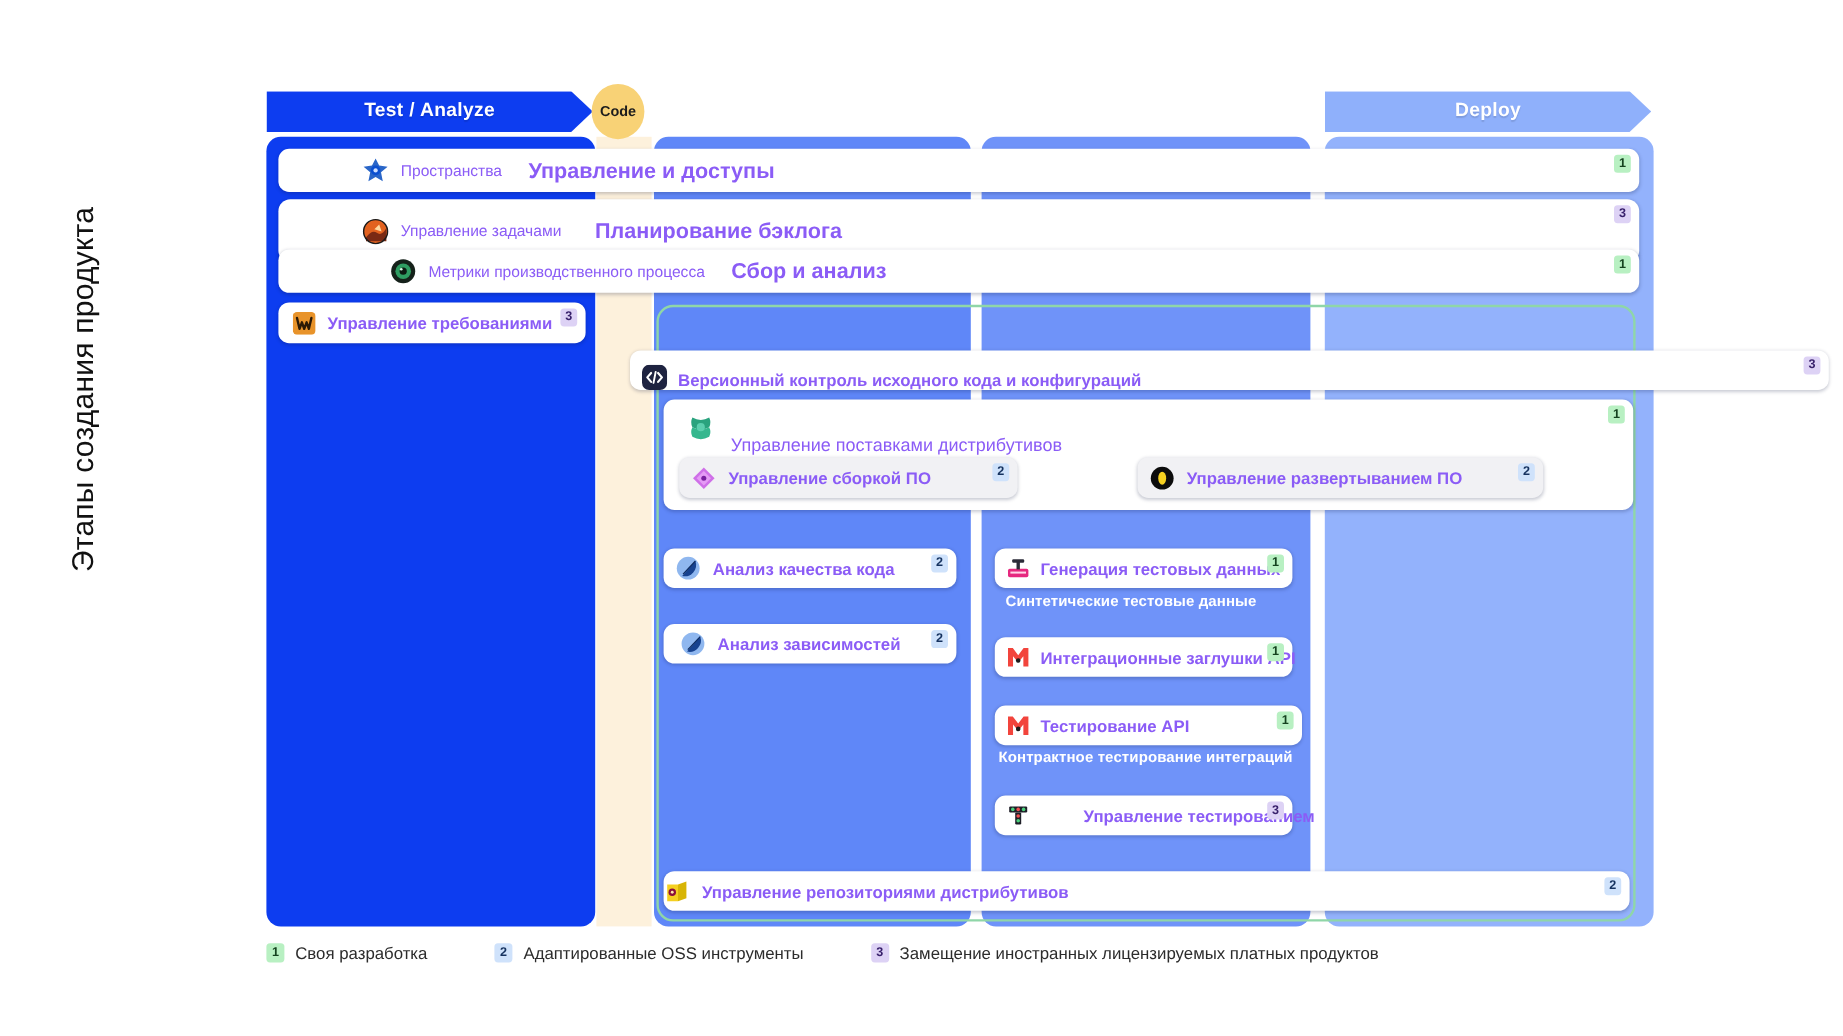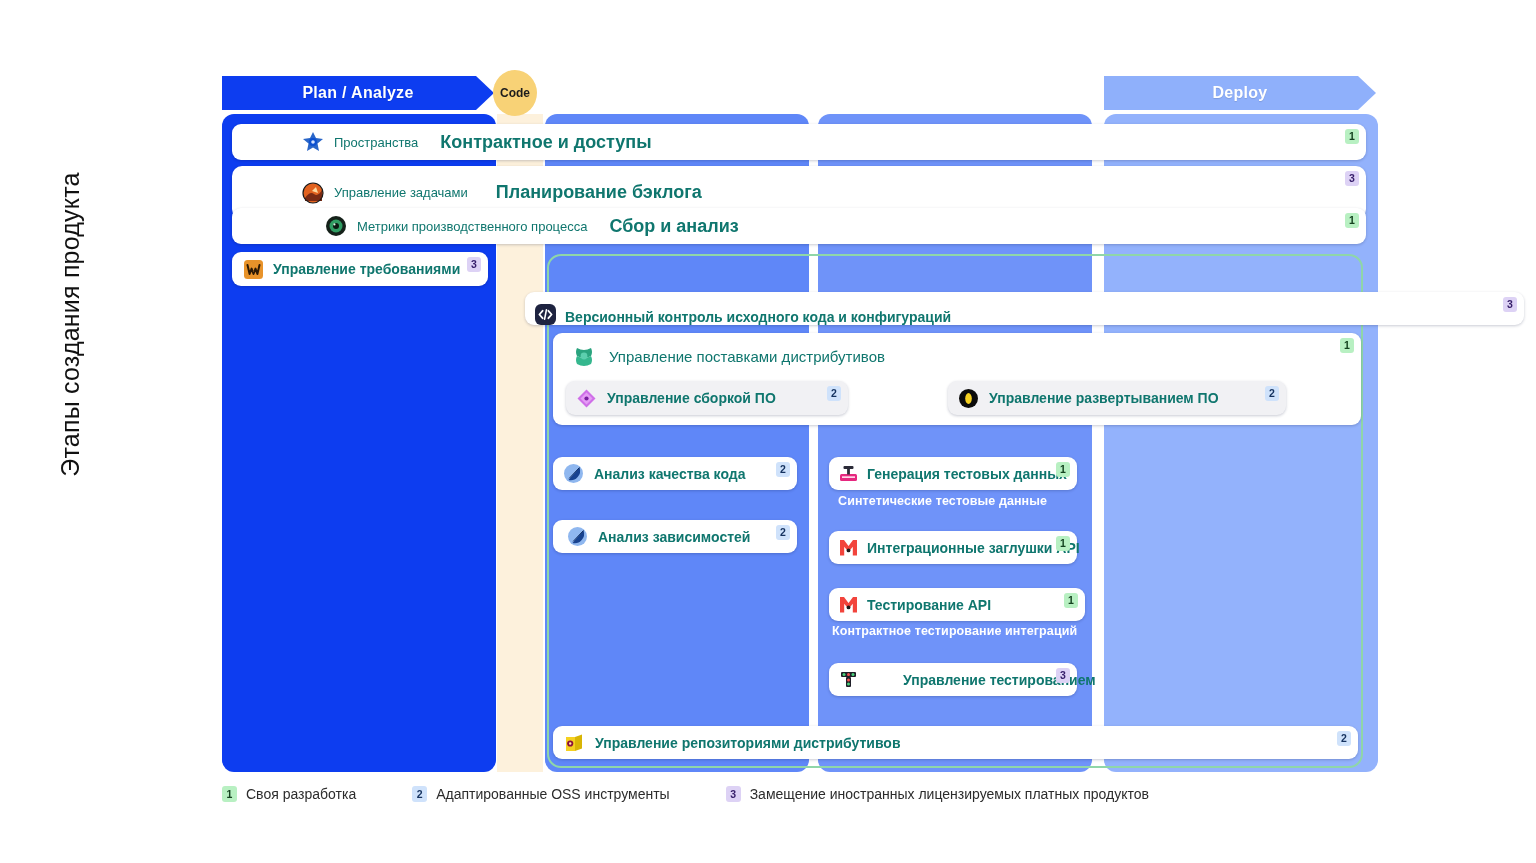--- a/index.html
+++ b/index.html
@@ -75,21 +75,21 @@
   }
 
   
   .card{
     position:absolute;background:#ffffff;border-radius:9px;
     box-shadow:0 1px 3px rgba(10,20,60,.22);
     display:flex;align-items:center;
     box-sizing:border-box;
   }
   .card .ico{flex:0 0 auto;display:flex;align-items:center;justify-content:center;}
-  .card .lbl{font-size:13px;color:#0f766e;white-space:nowrap;}
+  .card .lbl{font-size:13px;color:#8b5cf6;white-space:nowrap;}
   .lbl.reg{font-weight:normal;}
   .lbl.big{font-size:18px;font-weight:bold;}
   .lbl.mid{font-size:14px;font-weight:bold;}
 
   .badge{
     position:absolute;top:5px;right:7px;
     width:14px;height:15px;border-radius:3px;
     font-size:10.5px;font-weight:bold;
     display:flex;align-items:center;justify-content:center;
     line-height:1;
@@ -123,41 +123,41 @@
 
   <div class="axis-caption">Этапы создания продукта</div>
 
   <div class="col col-plan"></div>
   <div class="col col-code"></div>
   <div class="col col-build"></div>
   <div class="col col-test"></div>
   <div class="col col-deploy"></div>
 
   <div class="phase ph-plan">
-    <span class="inner">Plan / Analyze</span>
+    <span class="inner">Test / Analyze</span>
   </div>
   <div class="phase ph-deploy">
     <span class="inner">Deploy</span>
   </div>
   <div class="code-chip">
     <span>Code</span>
   </div>
 
   <div class="cicd-group"></div>
 
   <div class="card" style="left:232px;top:124px;width:1134px;height:36px;padding-left:70px;">
     <span class="ico">
       <svg width="22" height="22" viewBox="0 0 22 22">
         <path d="M11 1 L14 7 L21 8 L15.5 12.5 L17 20 L11 16.5 L5 20 L6.5 12.5 L1 8 L8 7 Z" fill="#2a66c8"></path>
         <circle cx="11" cy="11" r="4" fill="#0b4fd0"></circle>
         <circle cx="11" cy="11" r="1.8" fill="#cfe0ff"></circle>
       </svg>
     </span>
     <span class="lbl reg" style="margin-left:10px;">Пространства</span>
-    <span class="lbl big" style="margin-left:22px;">Контрактное и доступы</span>
+    <span class="lbl big" style="margin-left:22px;">Управление и доступы</span>
     <span class="badge b1">1</span>
   </div>
 
   <div class="card" style="left:232px;top:166px;width:1134px;height:53px;padding-left:70px;border-radius:10px;">
     <span class="ico">
       <svg width="22" height="22" viewBox="0 0 22 22">
         <circle cx="11" cy="11" r="10" fill="#e2621f"></circle>
         <path d="M3 16 Q8 9 12 12 Q16 15 20 8 L20 19 L3 19 Z" fill="#7a2a14"></path>
         <path d="M14 5 L16 11 L10 9 Z" fill="#ffd9a0"></path>
         <circle cx="11" cy="11" r="10" fill="none" stroke="#1a1a1a" stroke-width="1.2"></circle>
@@ -207,21 +207,21 @@
   </div>
 
   <div class="card" style="left:553px;top:333px;width:808px;height:92px;align-items:flex-start;padding:0;">
     <span class="ico" style="margin-left:18px;margin-top:10px;">
       <svg width="26" height="26" viewBox="0 0 26 26">
         <path d="M6 5 Q13 9 20 5 Q22 9 20 13 Q13 17 6 13 Q4 9 6 5 Z" fill="#2aa37e"></path>
         <path d="M6 13 Q13 17 20 13 Q22 17 20 21 Q13 25 6 21 Q4 17 6 13 Z" fill="#35b78e"></path>
         <circle cx="13" cy="13" r="3.4" fill="#5ccfae"></circle>
       </svg>
     </span>
-    <span class="lbl" style="font-size:15px;margin-left:12px;margin-top:15px;">Управление поставками дистрибутивов</span>
+    <span class="lbl" style="font-size:15px;margin-left:12px;margin-top:30px;">Управление поставками дистрибутивов</span>
     <span class="badge b1">1</span>
   </div>
 
   <div class="card" style="left:566px;top:381px;width:282px;height:34px;padding-left:10px;background:#f1f1f4;">
     <span class="ico">
       <svg width="21" height="21" viewBox="0 0 21 21">
         <path d="M10.5 1.5 L19.5 10.5 L10.5 19.5 L1.5 10.5 Z" fill="#cf6fe8"></path>
         <path d="M10.5 4.5 L16.5 10.5 L10.5 16.5 L4.5 10.5 Z" fill="#e59bf5"></path>
         <circle cx="10.5" cy="10.5" r="2.1" fill="#7a1ea0"></circle>
       </svg>
@@ -311,21 +311,21 @@
         <circle cx="10.5" cy="5.5" r="1.5" fill="#f25050"></circle>
         <circle cx="15" cy="5.5" r="1.5" fill="#4ad07a"></circle>
         <circle cx="10.5" cy="11" r="1.5" fill="#f25050"></circle>
         <circle cx="10.5" cy="15" r="1.5" fill="#4ad07a"></circle>
       </svg>
     </span>
     <span class="lbl mid" style="margin-left:8px;">Управление тестированием</span>
     <span class="badge b3">3</span>
   </div>
 
-  <div class="card" style="left:553px;top:726px;width:805px;height:33px;padding-left:10px;">
+  <div class="card" style="left:553px;top:726px;width:805px;height:33px;">
     <span class="ico">
       <svg width="22" height="22" viewBox="0 0 22 22">
         <path d="M3 5 L12 5 L12 19 L3 19 Z" fill="#f5d020"></path>
         <path d="M12 5 L19 2.5 L19 16.5 L12 19 Z" fill="#d8b505"></path>
         <circle cx="7.2" cy="11.5" r="3.1" fill="#8a0f3c"></circle>
         <circle cx="7.2" cy="11.5" r="1.2" fill="#ffe9a8"></circle>
       </svg>
     </span>
     <span class="lbl mid" style="margin-left:10px;">Управление репозиториями дистрибутивов</span>
     <span class="badge b2">2</span>

